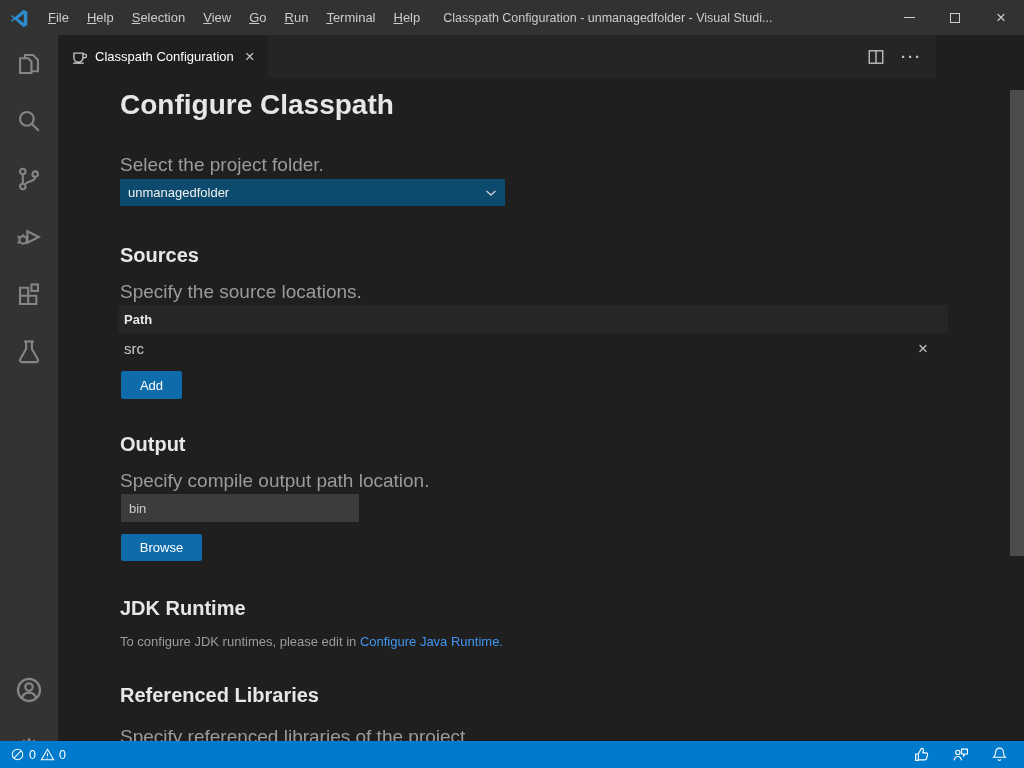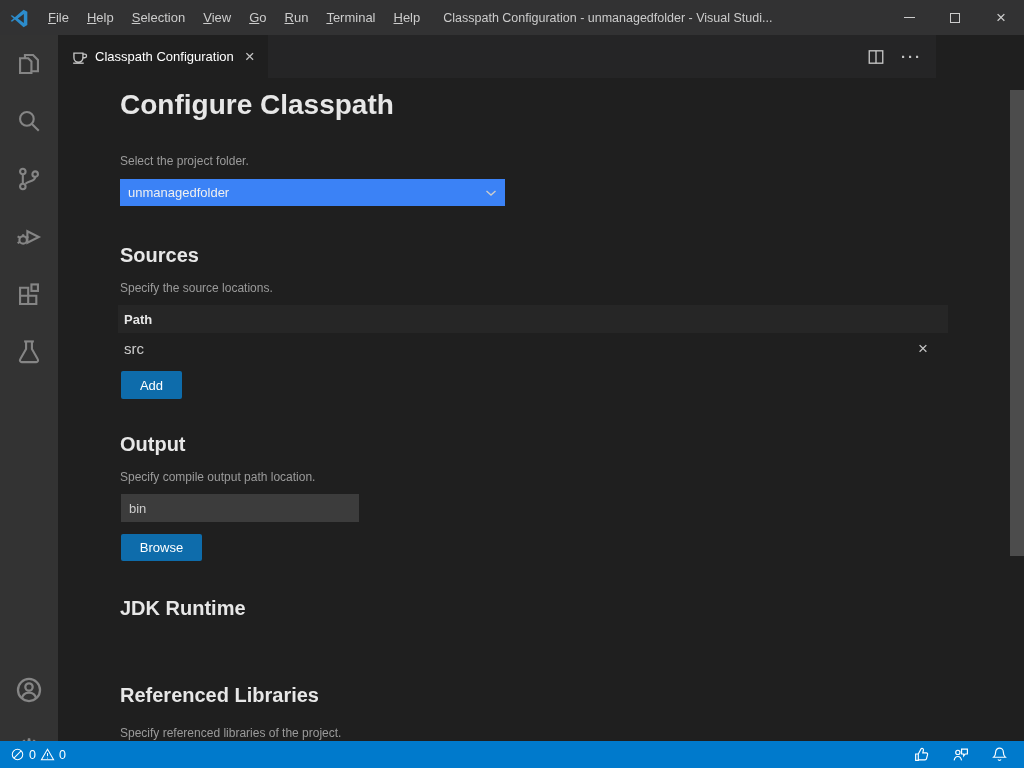--- a/index.html
+++ b/index.html
@@ -39,24 +39,24 @@
   .tab-label { margin:0 8px 0 7px; white-space:nowrap; }
   .tab-close { color:#c5c5c5; font-size:17px; line-height:17px; padding:0 3px; }
   .editor-actions { margin-left:auto; display:flex; align-items:center; gap:16px; padding-right:14px; }
   .editor-actions svg { stroke:#c5c5c5; fill:none; stroke-width:1.2; }
   .ellipsis { color:#c5c5c5; font-size:15px; letter-spacing:2px; font-weight:bold; }
 
   
   .content { position:absolute; left:58px; top:78px; width:966px; height:663px;
              background:#1f1f1f; overflow:hidden; }
   .h1 { position:absolute; left:62px; top:11px; font-size:28px; font-weight:600; color:#e7e7e7; }
-  .small-label { position:absolute; font-size:12px; color:#9b9b9b; }
+  .small-label { position:absolute; font-size:19px; color:#9b9b9b; }
   .h2 { position:absolute; font-size:20px; font-weight:600; color:#e7e7e7; }
 
-  .select-box { position:absolute; left:62px; top:101px; width:385px; height:27px; background:#3b82f6;
+  .select-box { position:absolute; left:62px; top:101px; width:385px; height:27px; background:#0c4a6e;
                 display:flex; align-items:center; padding:0 8px; color:#f0f0f0; font-size:13px; }
   .select-box .chev { margin-left:auto; }
   .select-box svg { stroke:#cccccc; fill:none; stroke-width:1.4; }
 
   .table-header { position:absolute; left:60px; top:227px; width:830px; height:28px; background:#262626;
                   display:flex; align-items:center; padding:0 6px; }
   .table-header span { font-size:13px; font-weight:bold; color:#e7e7e7; }
   .table-row { position:absolute; left:60px; top:255px; width:830px; height:30px;
                display:flex; align-items:center; padding:0 6px; }
   .table-row .cell { font-size:15px; color:#cccccc; }
@@ -213,20 +213,23 @@
       <span class="row-remove">×</span>
     </div>
     <button class="btn btn-add">Add</button>
 
     <div class="h2" style="left:62px; top:355px;">Output</div>
     <div class="small-label" style="left:62px; top:392px;">Specify compile output path location.</div>
     <input class="text-input" type="text" value="bin" style="">
     <button class="btn btn-browse">Browse</button>
 
     <div class="h2" style="left:62px; top:519px;">JDK Runtime</div>
+    <div class="jdk-line">
+      <span>To configure JDK runtimes, please edit in </span><a href="#">Configure Java Runtime.</a>
+    </div>
 
     <div class="h2" style="left:62px; top:606px;">Referenced Libraries</div>
     <div class="small-label" style="left:62px; top:648px;">Specify referenced libraries of the project.</div>
 
     <div class="scrollbar-thumb"></div>
   </div>
 
   <div class="statusbar">
     <div class="sb-left sb-item">
       <svg width="15" height="15" viewBox="0 0 16 16">

